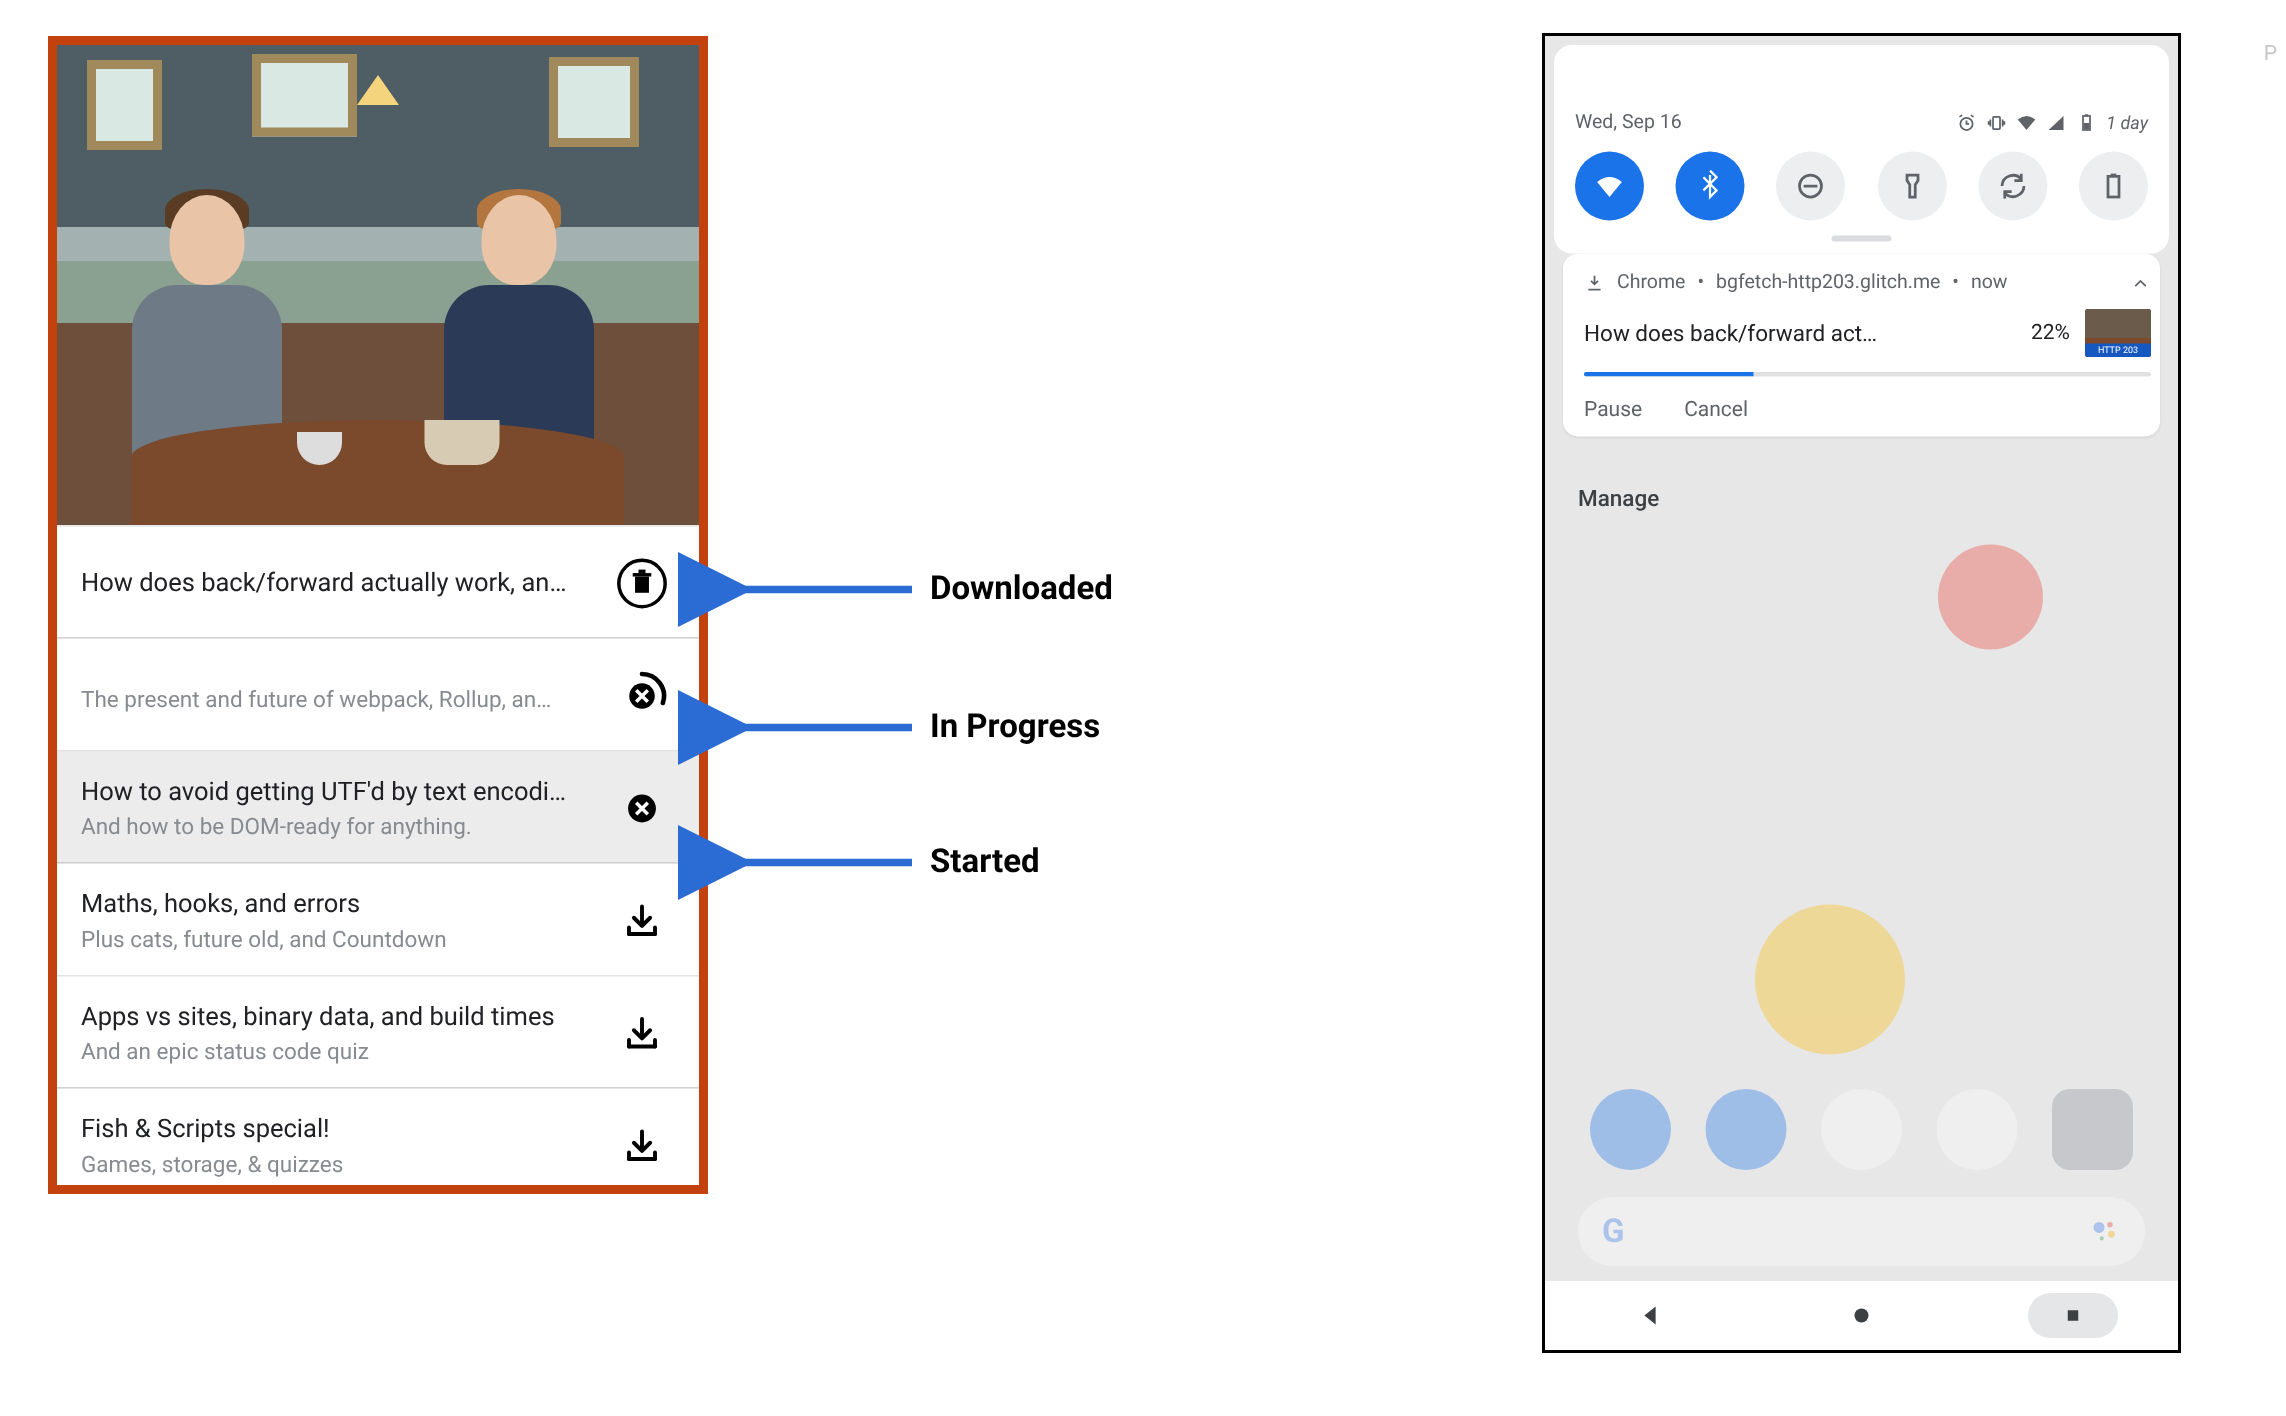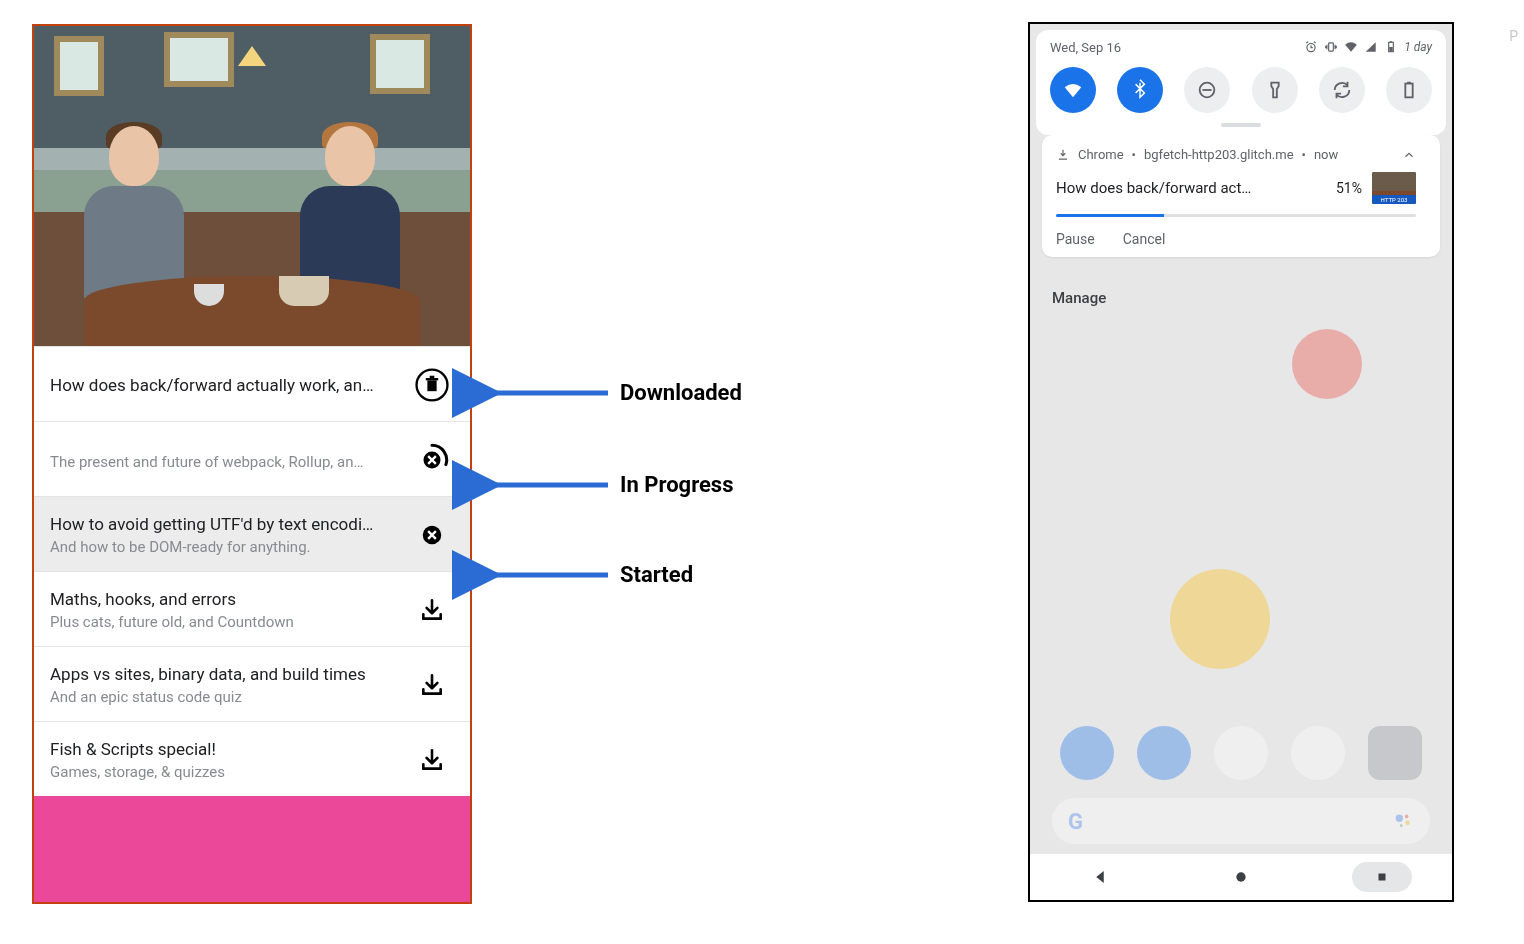--- a/index.html
+++ b/index.html
@@ -8,23 +8,23 @@
     background: #fff;
     width: 1524px;
     height: 944px;
     position: relative;
   }
 
   
   .phone-left {
     position: absolute;
     left: 32px; top: 24px;
-    width: 440px; height: 880px;
-    border: 2px solid #c2410c;
-    background: #ec4899;
+    width: 440px; height: 772px;
+    border: 6px solid #c2410c;
+    background: #000000;
     display: flex; flex-direction: column;
     overflow: hidden;
   }
   .hero {
     width: 100%; height: 320px;
     background: #6b5b4a;
     position: relative;
     flex: none;
   }
   
@@ -100,42 +100,42 @@
     background:#e7e7e8;
     display:flex; flex-direction:column;
     overflow:hidden;
   }
   .qs-card {
     margin:6px 6px 0 6px;
     background:#fff;
     border-radius:12px;
     padding:10px 14px 8px 14px;
   }
-  .qs-top { display:flex; align-items:flex-start; justify-content:space-between;
-    font-size:13px; color:#5f6368; }
+  .qs-top { display:flex; align-items:flex-end; justify-content:space-between;
+    font-size:13px; color:#5f6368;margin-top:34px; }
   .qs-icons-top { display:flex; gap:6px; align-items:center; color:#5f6368;font-style:italic;}
   .qs-icons-top svg { width:14px; height:14px;}
   .qs-toggles { display:flex; justify-content:space-between; margin-top:12px;}
   .toggle {
     width:46px; height:46px; border-radius:50%;
     background:#eceef0; display:flex; align-items:center; justify-content:center;
     color:#5f6368;
   }
   .toggle.on { background:#1a73e8; color:#fff;}
   .toggle svg { width:22px; height:22px;}
   .handle { width:40px;height:4px;background:#dadce0;border-radius:2px;margin:10px auto 0;}
 
   .notif-label {
     margin:16px 20px 10px 20px;
     font-size:15px; color:#3c4043; font-weight:500;
   }
   .notif-card {
     margin: 0 12px;
     background:#fff; border-radius:10px;
-    padding:12px 24px 10px 14px;
+    padding:12px 6px 10px 14px;
     box-shadow: 0 1px 2px rgba(0,0,0,.08);
   }
   .notif-header { display:flex; align-items:center; gap:8px; font-size:13px; color:#5f6368;}
   .notif-header .chev { margin-left:auto;}
   .notif-body { display:flex; align-items:center; margin-top:10px;}
   .notif-title { font-size:15px; color:#202124; flex:1;
     white-space:nowrap; overflow:hidden; text-overflow:ellipsis;}
   .notif-pct { font-size:14px; color:#202124; margin:0 10px;}
   .thumb {
     width:44px;height:32px;background:#3a2e24;border-radius:2px;position:relative;
@@ -383,21 +383,21 @@
       <span>•</span>
       <span>bgfetch-http203.glitch.me</span>
       <span>•</span>
       <span>now</span>
       <svg class="chev" width="14" height="14" viewBox="0 0 24 24">
           <path d="M6 15l6-6 6 6" stroke="#5f6368" stroke-width="2" fill="none"></path>
         </svg>
     </div>
     <div class="notif-body">
       <div class="notif-title">How does back/forward act…</div>
-      <div class="notif-pct">51%</div>
+      <div class="notif-pct">22%</div>
       <div class="thumb">
         <div class="thumb-label">HTTP 203</div>
       </div>
     </div>
     <div class="progress">
       <div class="progress-bar" style="width:30%"></div>
     </div>
     <div class="notif-actions">
       <span>Pause</span>
       <span>Cancel</span>

